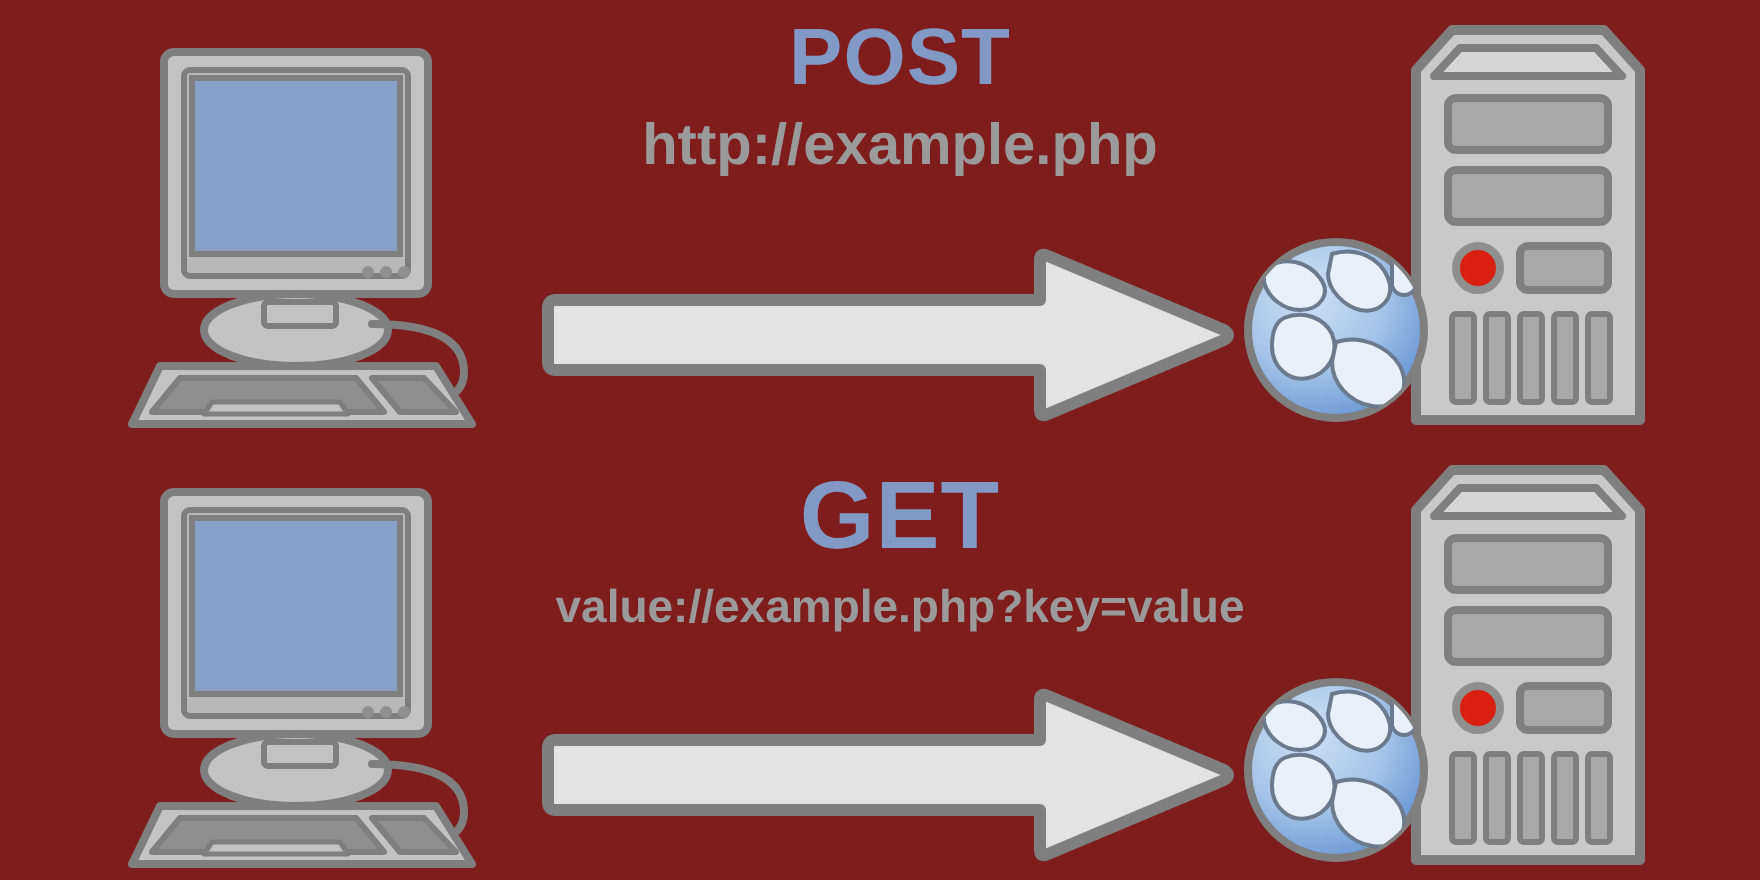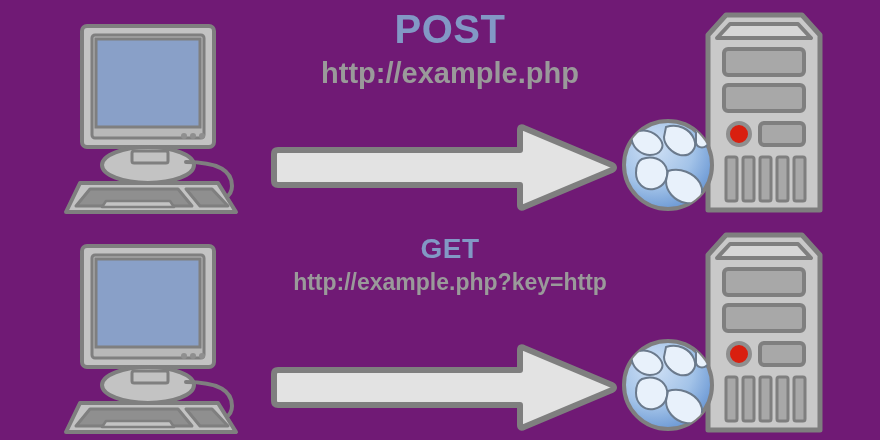--- a/index.html
+++ b/index.html
@@ -10,21 +10,21 @@
   body {
     width: 880px;
     height: 440px;
     font-family: "Liberation Sans", sans-serif;
     overflow: hidden;
   }
   #diagram {
     position: relative;
     width: 880px;
     height: 440px;
-    background: #701a75;
+    background: #7f1d1d;
   }
   .row {
     position: absolute;
     left: 0;
     width: 880px;
     height: 220px;
   }
   #row-post { top: 0; }
   #row-get  { top: 220px; }
 
@@ -69,21 +69,21 @@
   }
   .url-label {
     display: block;
     font-size: 29px;
     font-weight: bold;
     color: #9a9a9a;
     line-height: 1.2;
     margin-top: 6px;
   }
   #row-get .label-slot { top: 14px; }
-  #row-get .method-label { font-size: 28px; }
+  #row-get .method-label { font-size: 48px; }
   #row-get .url-label { font-size: 23px; }
 
   svg { display: block; overflow: visible; }
 </style>
 </head>
 <body>
 
 <div id="diagram">
 
   <div class="row" id="row-post">
@@ -187,21 +187,21 @@
         <path d="M126 152 C 160 152, 172 162, 172 176 C 172 188, 160 192, 150 190" fill="none" stroke="#7f7f7f" stroke-width="4" stroke-linecap="round"></path>
         <path d="M20 173 L158 173 L176 202 L6 202 Z" fill="#c3c3c3" stroke="#7f7f7f" stroke-width="4" stroke-linejoin="round"></path>
         <path d="M30 179 L118 179 L132 196 L16 196 Z" fill="#8f8f8f" stroke="#7f7f7f" stroke-width="3" stroke-linejoin="round"></path>
         <path d="M126 179 L152 179 L168 196 L140 196 Z" fill="#8f8f8f" stroke="#7f7f7f" stroke-width="3" stroke-linejoin="round"></path>
         <path d="M46 191 L110 191 L114 197 L42 197 Z" fill="#c3c3c3" stroke="#7f7f7f" stroke-width="2.5" stroke-linejoin="round"></path>
       </svg>
     </div>
 
     <div class="label-slot">
       <span class="method-label">GET</span>
-      <span class="url-label">http://example.php?key=http</span>
+      <span class="url-label">value://example.php?key=value</span>
     </div>
 
     <div class="arrow-slot">
       <svg width="350" height="85" viewBox="0 0 350 85">
         <path d="M6 29 Q6 25 10 25 L252 25 L252 5 Q252 1 256 3 L344 40 Q348 42.5 344 45 L256 82 Q252 84 252 80 L252 60 L10 60 Q6 60 6 56 Z" fill="#e3e3e3" stroke="#7f7f7f" stroke-width="6" stroke-linejoin="round"></path>
       </svg>
     </div>
 
     <div class="server-slot">
       <svg width="210" height="215" viewBox="0 0 210 215">

